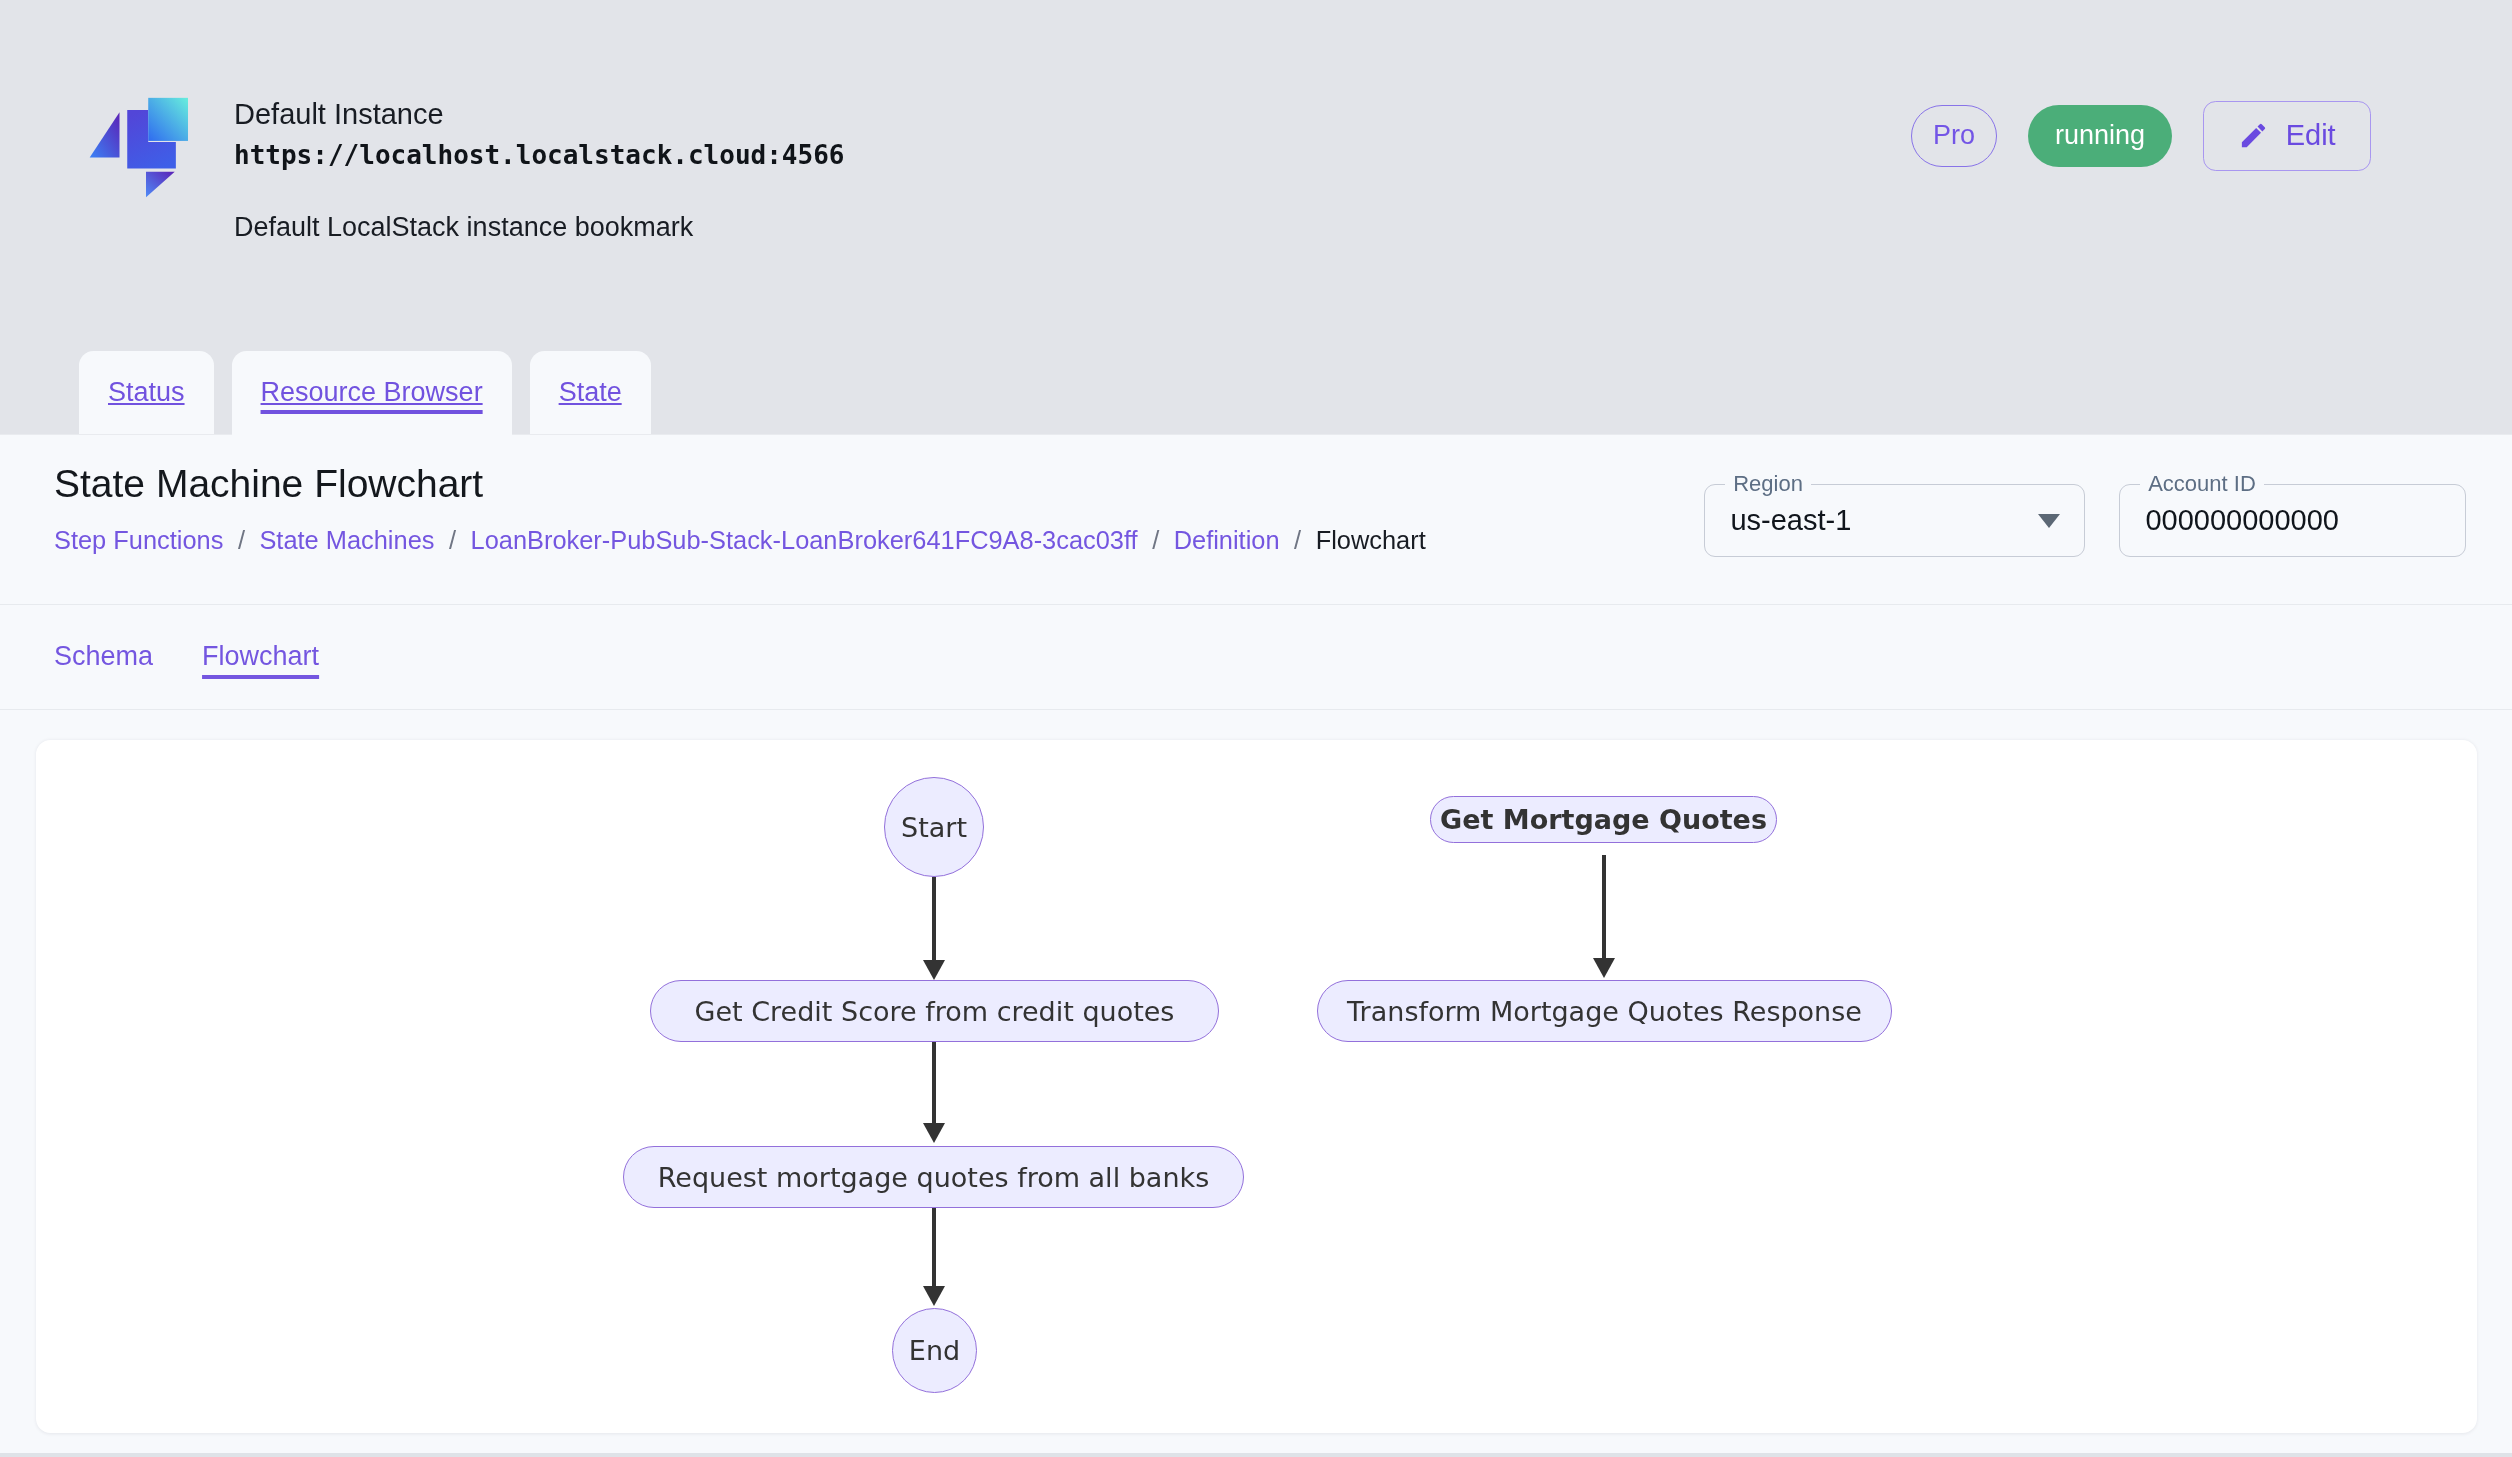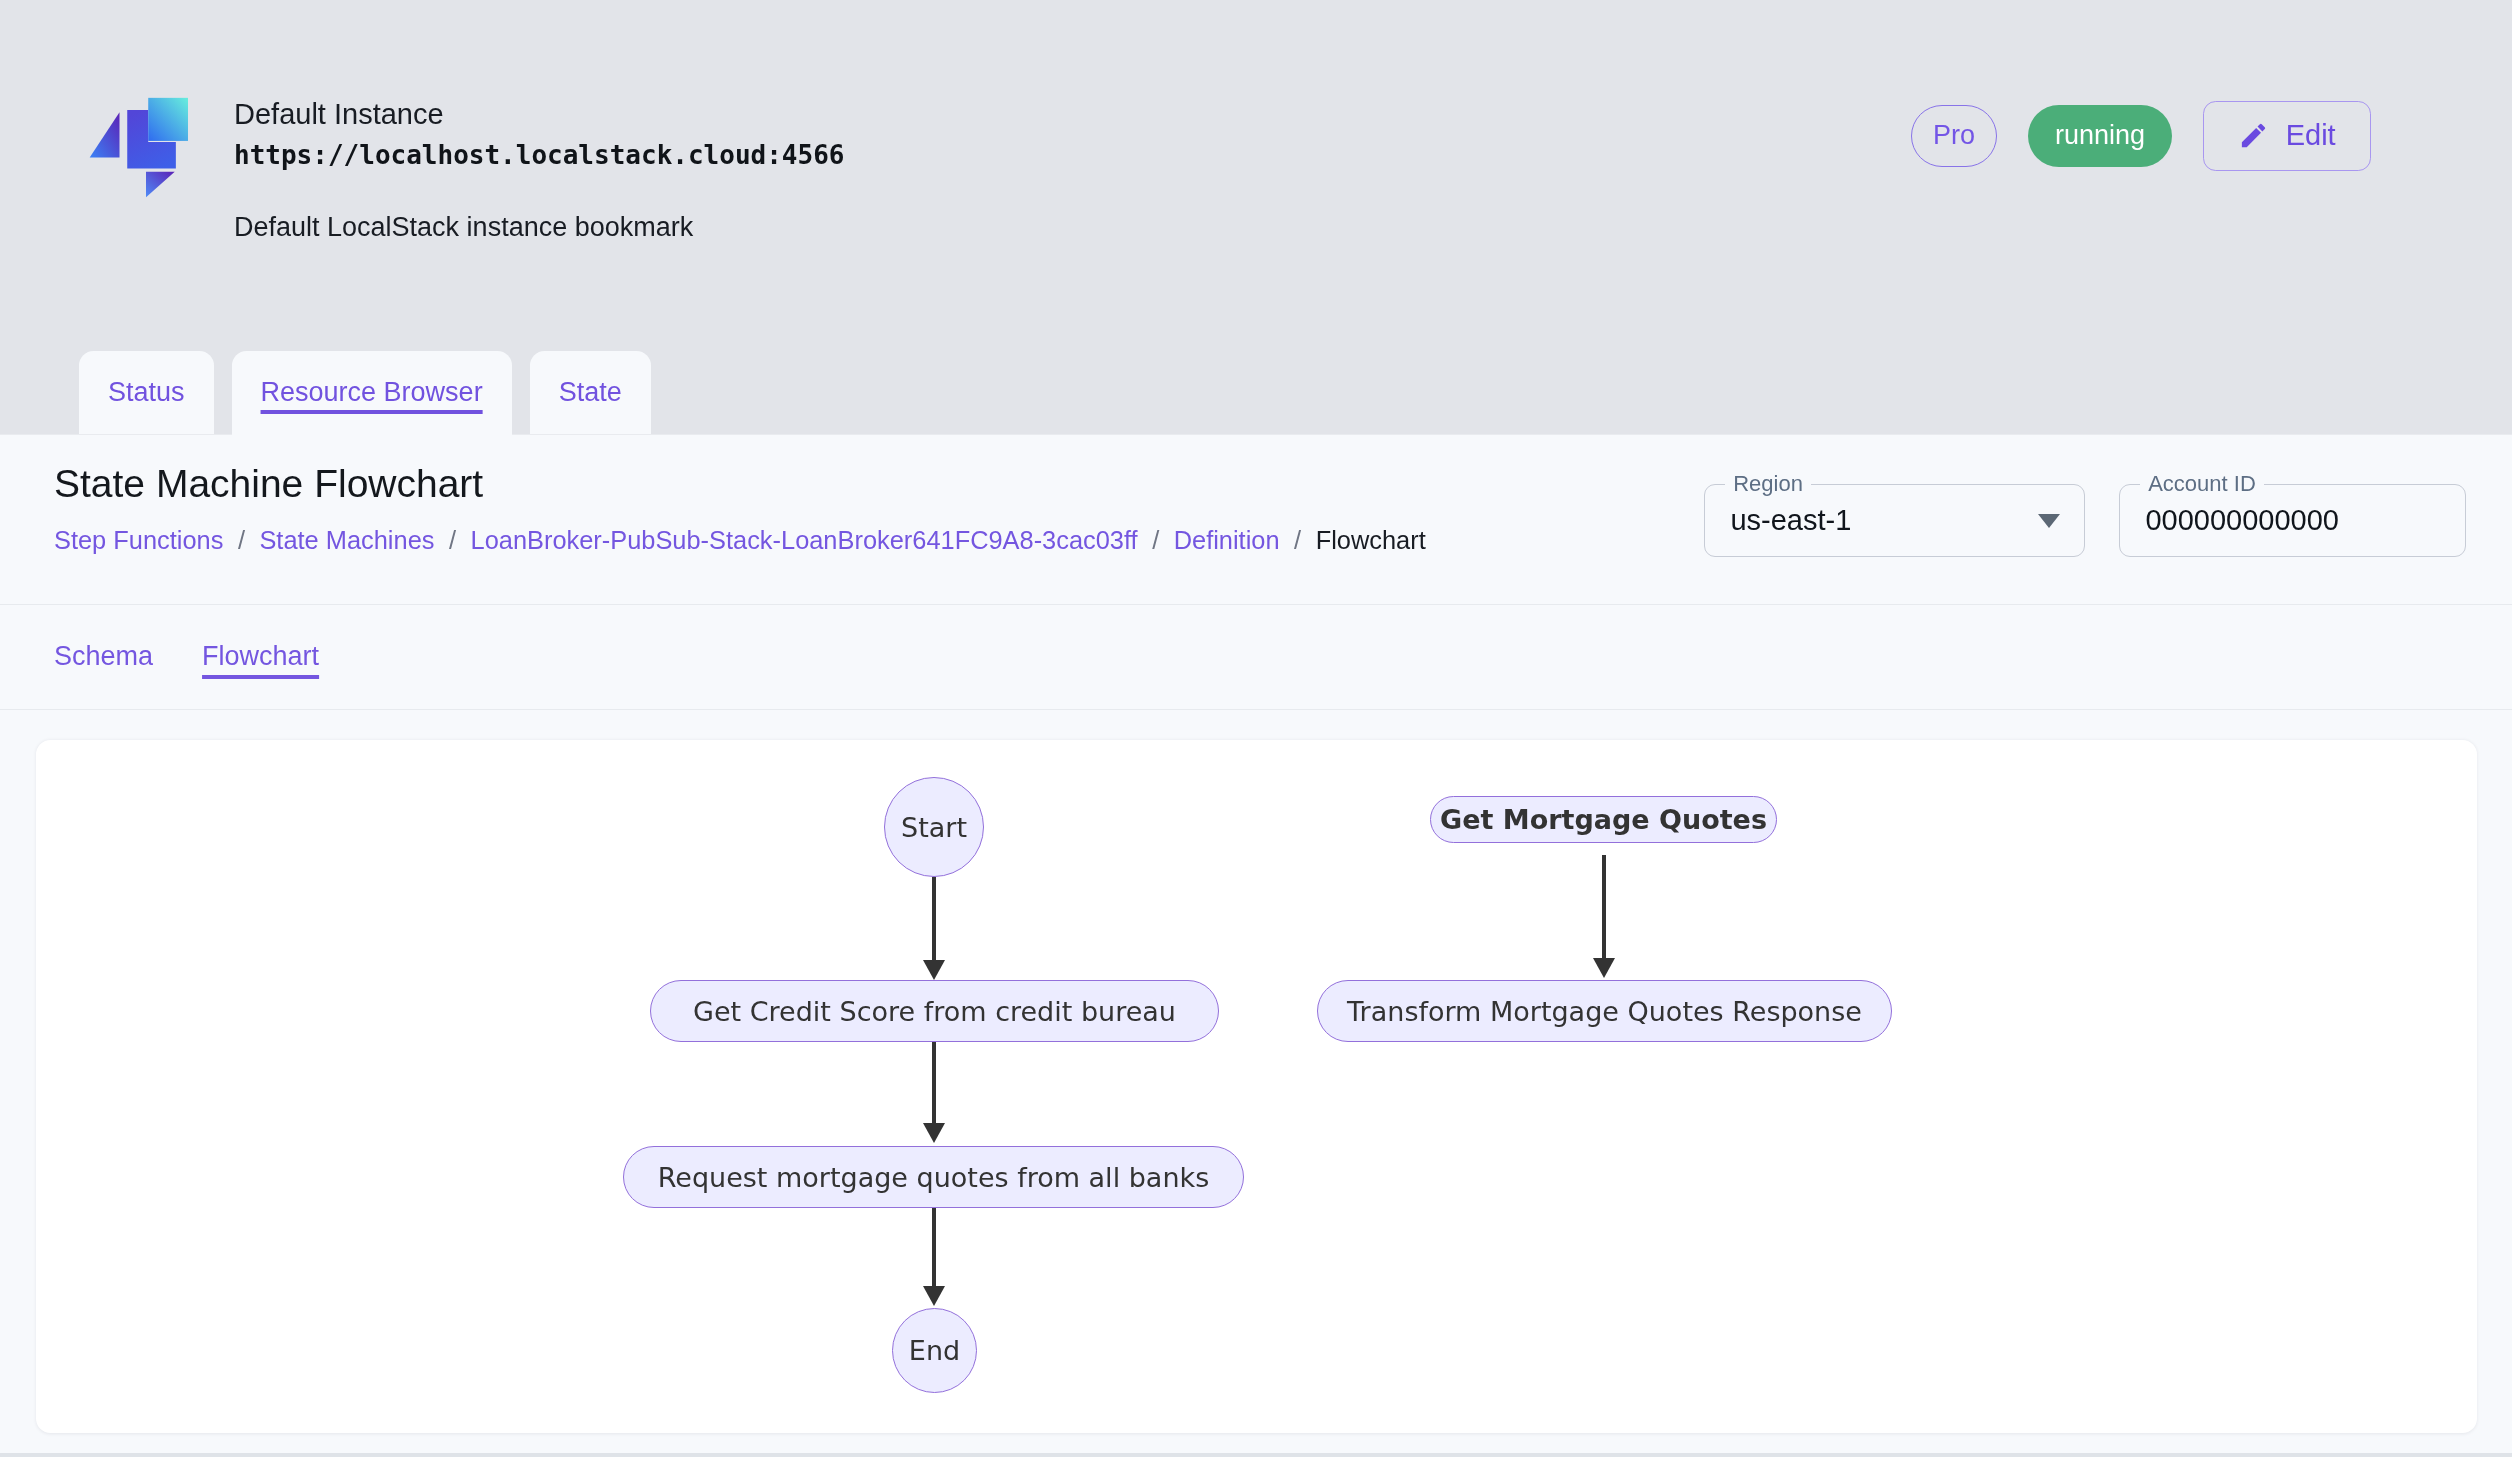--- a/index.html
+++ b/index.html
@@ -48,21 +48,21 @@
   
   .tabs-row {
     position:absolute; left:79px; top:351px; height:83px;
     display:flex; gap:18px; z-index:2;
   }
   .tab {
     position:relative;
     display:flex; align-items:center; justify-content:center;
     padding:0 29px; height:83px;
     background:#f7f9fc; border-radius:14.5px 14.5px 0 0;
-    font-size:27px; color:#7152df; cursor:pointer;
+    font-size:27px; color:#7152df; cursor:pointer;text-decoration:underline;
   }
   .tab.active .tab-label {
     text-decoration:underline; text-decoration-thickness:3.6px; text-underline-offset:9px;
   }
   .tab.active::after {
     content:''; position:absolute; left:0; right:0; bottom:-1.8px; height:2.7px;
     background:#f7f9fc;
   }
 
   
@@ -236,21 +236,21 @@
 
   <div class="divider divider-2"></div>
 
   <div class="card">
     <div class="edge e1"></div>
     <div class="edge e2"></div>
     <div class="edge e3"></div>
     <div class="edge e4"></div>
 
     <div class="node circle n-start">Start</div>
-    <div class="node stadium n-credit">Get Credit Score from credit bureau</div>
+    <div class="node stadium n-credit">Get Credit Score from credit quotes</div>
     <div class="node stadium n-request">Request mortgage quotes from all banks</div>
     <div class="node circle n-end">End</div>
     <div class="node stadium n-gmq">Get Mortgage Quotes</div>
     <div class="node stadium n-transform">Transform Mortgage Quotes Response</div>
   </div>
 
 </div>
 
 <div class="bottom-strip"></div>
 

